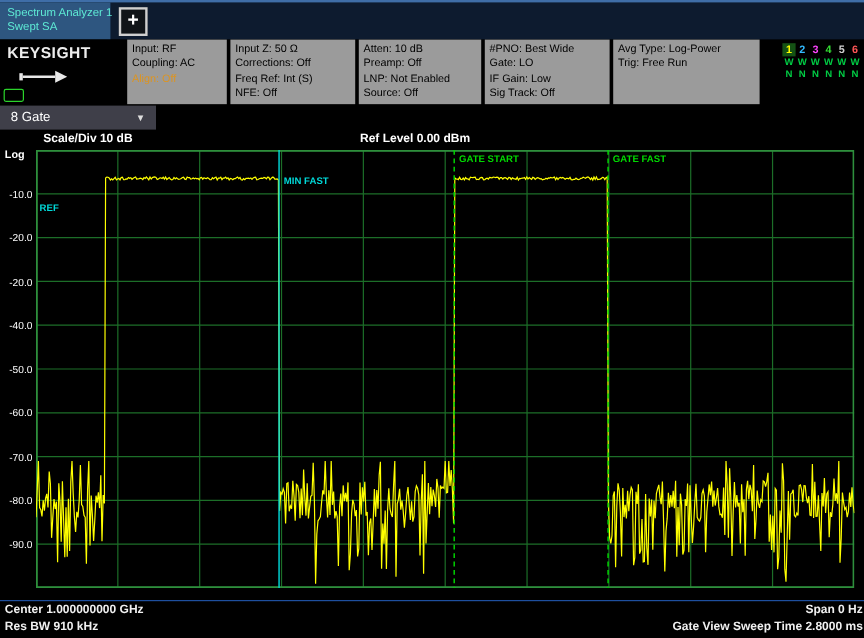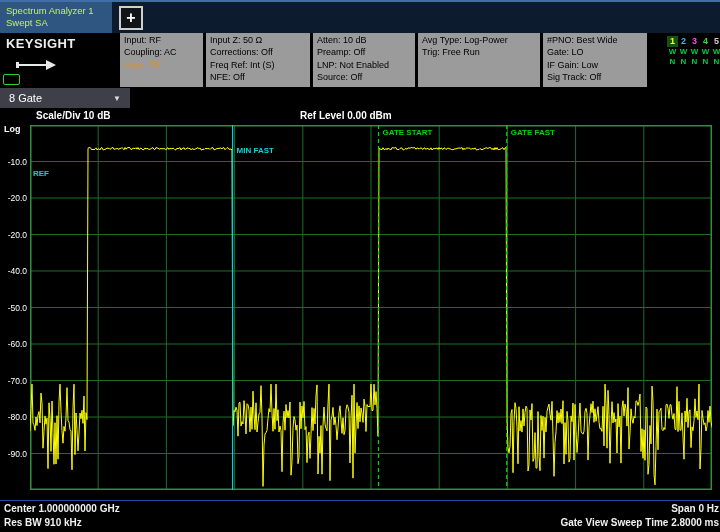--- a/index.html
+++ b/index.html
@@ -1,26 +1,26 @@
 <!DOCTYPE html>
 <html><head>
 <meta charset="utf-8">
 <style>
   html,body{margin:0;padding:0;background:#000;}
   body{width:720px;height:532px;overflow:hidden;font-family:"Liberation Sans",sans-serif;}
   .screen{position:relative;width:720px;height:532px;background:#000;overflow:hidden;}
 
   
   .topbar{position:absolute;left:0;top:0;width:720px;height:33px;background:#0d1b2f;border-top:2px solid #3f6ea8;box-sizing:border-box;display:flex;align-items:center;}
-  .tab{width:112px;height:31px;background:#2e5680;color:#bef264;padding:3px 6px;box-sizing:border-box;cursor:default;}
+  .tab{width:92px;height:31px;background:#2e5680;color:#5eead4;padding:3px 6px;box-sizing:border-box;cursor:default;}
   .tab-l1,.tab-l2{font-size:9.5px;line-height:12px;white-space:nowrap;}
   .addtab{width:24px;height:24px;border:2px solid #cfcfcf;background:#101418;color:#fff;font-size:16px;line-height:20px;text-align:center;margin-left:7px;box-sizing:border-box;font-weight:bold;}
 
   
-  .header{position:absolute;top:33px;left:0;width:720px;height:54px;background:#000;display:flex;gap:20px;}
+  .header{position:absolute;top:33px;left:0;width:720px;height:54px;background:#000;display:flex;gap:6px;}
   .brand{width:100px;height:54px;background:#000;flex:0 0 auto;}
   .brand-text{font-size:13px;font-weight:bold;color:#ededed;padding:3px 0 0 6px;letter-spacing:0.4px;}
   .brand-icon{padding:6px 0 0 16px;}
   .panel{background:#9b9b9b;color:#000;font-size:9px;line-height:12.4px;padding:1px 4px;box-sizing:border-box;height:54px;flex:0 0 auto;overflow:hidden;}
   #trace-cols{margin-left:auto;display:flex;padding:3px 2px 0 0;flex:0 0 auto;}
   .tcol{width:11px;text-align:center;}
   .tnum{font-size:9px;font-weight:bold;line-height:11px;}
   .tlet{font-size:8px;line-height:10px;font-weight:bold;}
 
   .led{position:absolute;left:3px;top:74px;width:15px;height:9px;border:1px solid #2bd42b;border-radius:2px;}
@@ -84,29 +84,29 @@
           <div class="pline">Corrections: Off</div>
           <div class="pline">Freq Ref: Int (S)</div>
           <div class="pline">NFE: Off</div>
         </div>
         <div class="panel" style="width: 102px;">
           <div class="pline">Atten: 10 dB</div>
           <div class="pline">Preamp: Off</div>
           <div class="pline">LNP: Not Enabled</div>
           <div class="pline">Source: Off</div>
         </div>
-        <div class="panel" style="width: 122px;">
-          <div class="pline">Avg Type: Log-Power</div>
-          <div class="pline">Trig: Free Run</div>
-        </div>
         <div class="panel" style="width: 104px;">
           <div class="pline">#PNO: Best Wide</div>
           <div class="pline">Gate: LO</div>
           <div class="pline">IF Gain: Low</div>
           <div class="pline">Sig Track: Off</div>
+        </div>
+        <div class="panel" style="width: 122px;">
+          <div class="pline">Avg Type: Log-Power</div>
+          <div class="pline">Trig: Free Run</div>
         </div>
       </div>
     <div id="trace-cols">
         <div class="tcol">
           <div class="tnum" style="color: rgb(255, 255, 0); background: rgb(20, 82, 20);">1</div>
           <div class="tlet" style="color: rgb(0, 204, 68);">W</div>
           <div class="tlet" style="color: rgb(0, 204, 68);">N</div>
         </div>
         <div class="tcol">
           <div class="tnum" style="color: rgb(51, 187, 255);">2</div>

